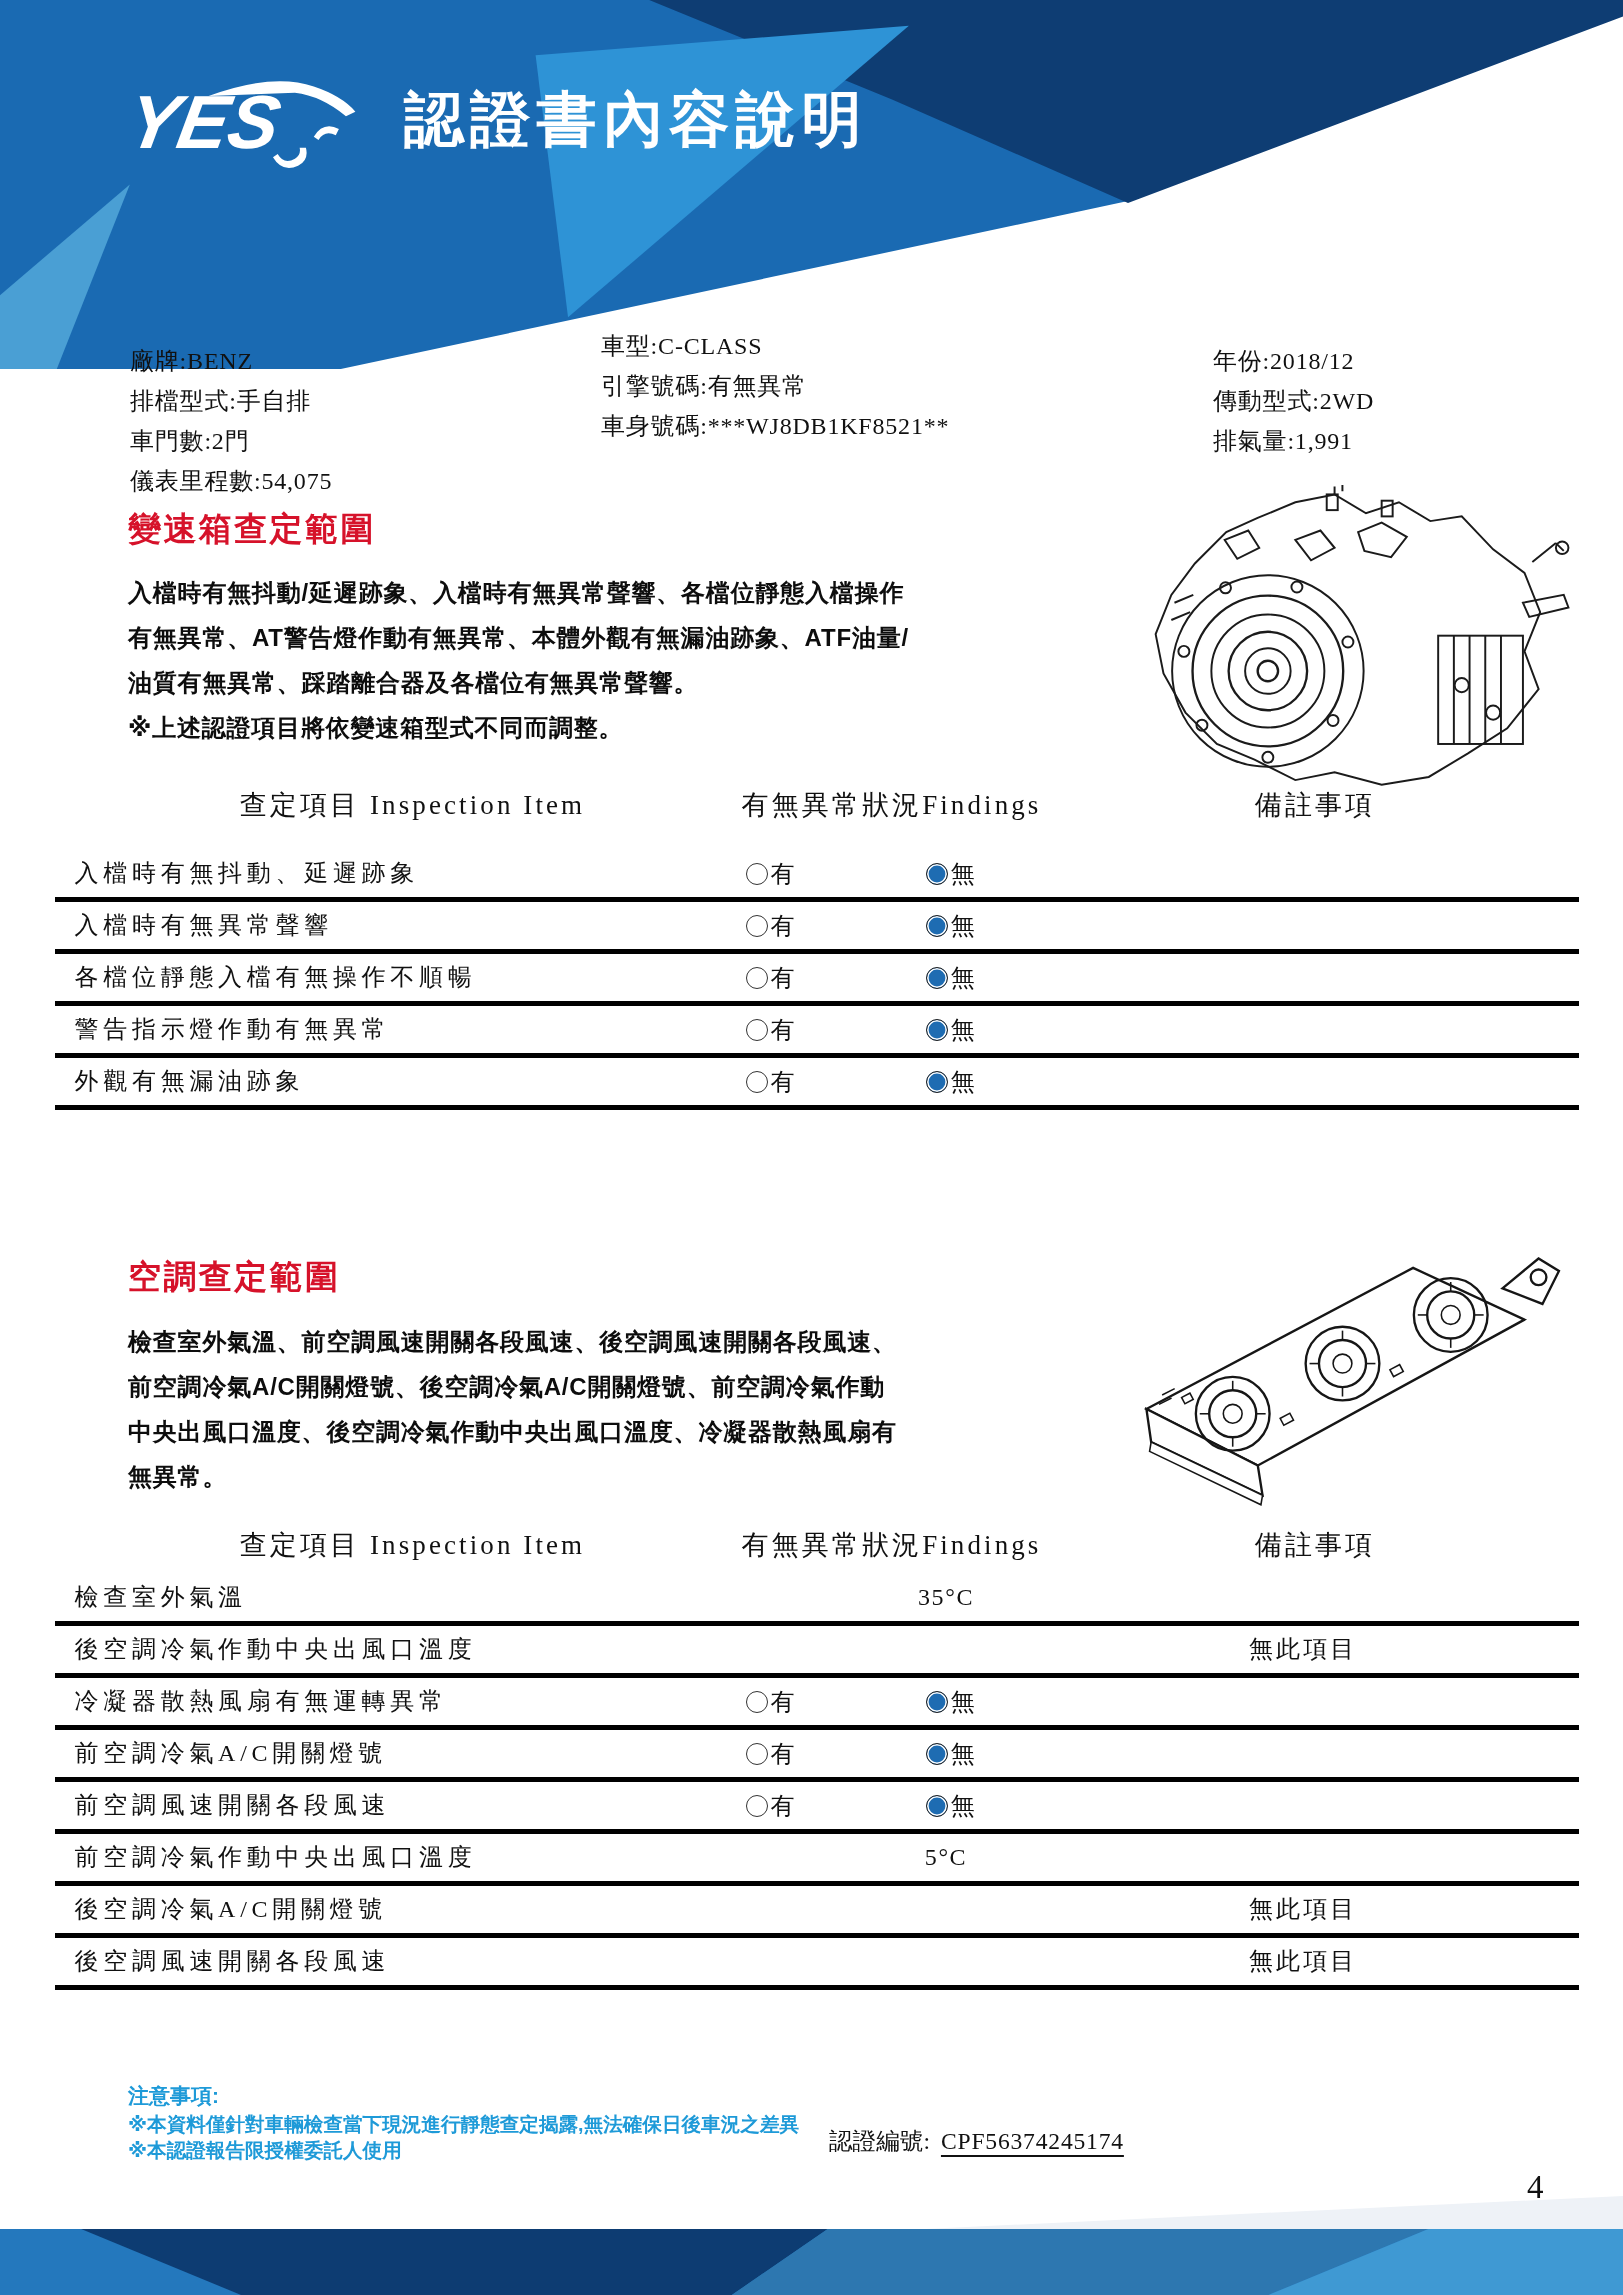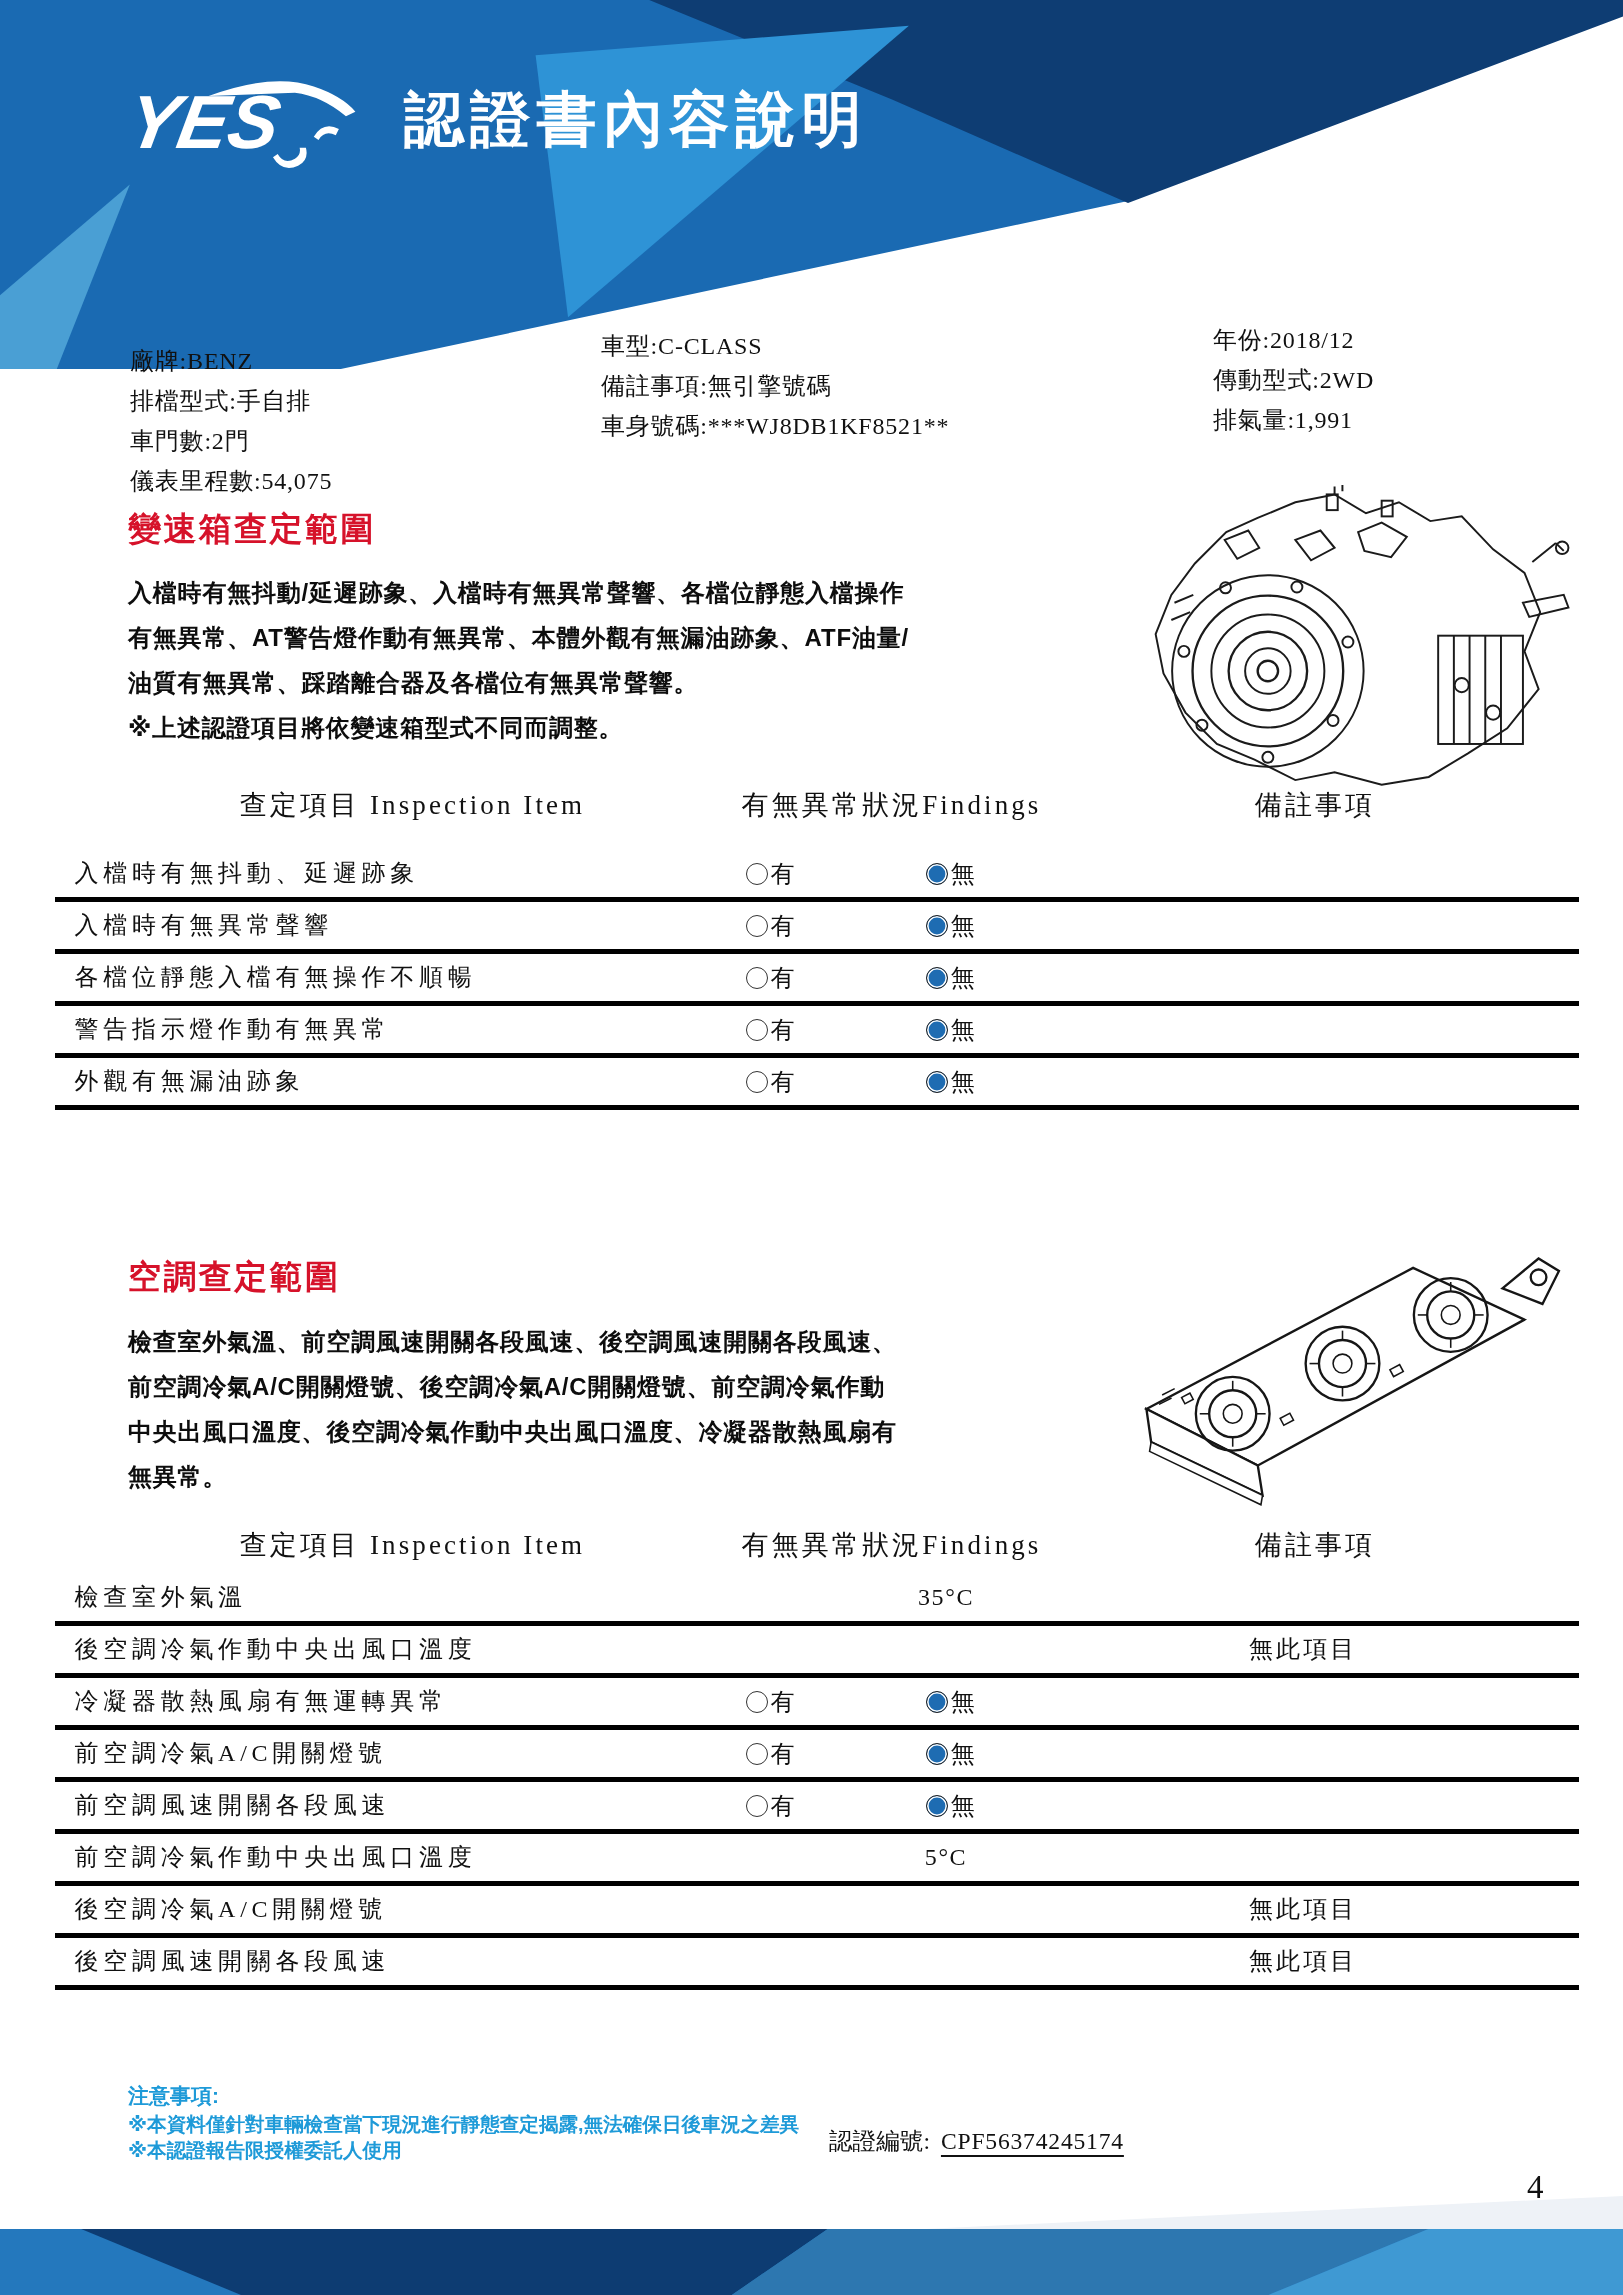--- a/index.html
+++ b/index.html
@@ -19,21 +19,21 @@
   .header-title{
     position:absolute;left:404px;top:80px;color:#fff;
     font-family:"Liberation Sans","DejaVu Sans",sans-serif;
     font-size:60px;font-weight:900;letter-spacing:6.3px;white-space:nowrap;
   }
   
   .vinfo-col{position:absolute;font-size:24px;letter-spacing:0.8px;white-space:nowrap;}
   .vinfo-col div{height:40px;line-height:40px;}
   .vcol1{left:130px;top:312px;margin-top:29px;}
   .vcol2{left:601px;top:326px;}
-  .vcol3{left:1213px;top:320px;}
+  .vcol3{left:1213px;top:341px;}
   
   .sec-title{
     position:absolute;left:128px;
     font-family:"Liberation Sans","DejaVu Sans",sans-serif;
     font-size:33px;font-weight:900;color:#d6122a;letter-spacing:2.4px;white-space:nowrap;
   }
   .sec-para{
     position:absolute;left:128px;width:990px;
     font-family:"Liberation Sans","DejaVu Sans",sans-serif;
     font-size:24px;font-weight:bold;color:#0d0d0d;letter-spacing:0.8px;
@@ -113,21 +113,21 @@
   <div class="vinfo-col vcol1">
 
   <div>廠牌:BENZ</div>
       <div>排檔型式:手自排</div>
       <div>車門數:2門</div>
       <div>儀表里程數:54,075</div>
     </div>
   <div class="vinfo-col vcol2">
 
   <div>車型:C-CLASS</div>
-      <div>備註事項:無引擎號碼</div>
+      <div>引擎號碼:有無異常</div>
       <div>車身號碼:***WJ8DB1KF8521**</div>
     </div>
   <div class="vinfo-col vcol3">
 
   <div>年份:2018/12</div>
       <div>傳動型式:2WD</div>
       <div>排氣量:1,991</div>
     </div>
 
   <div class="sec-title" style="top:507px;">變速箱查定範圍</div>

